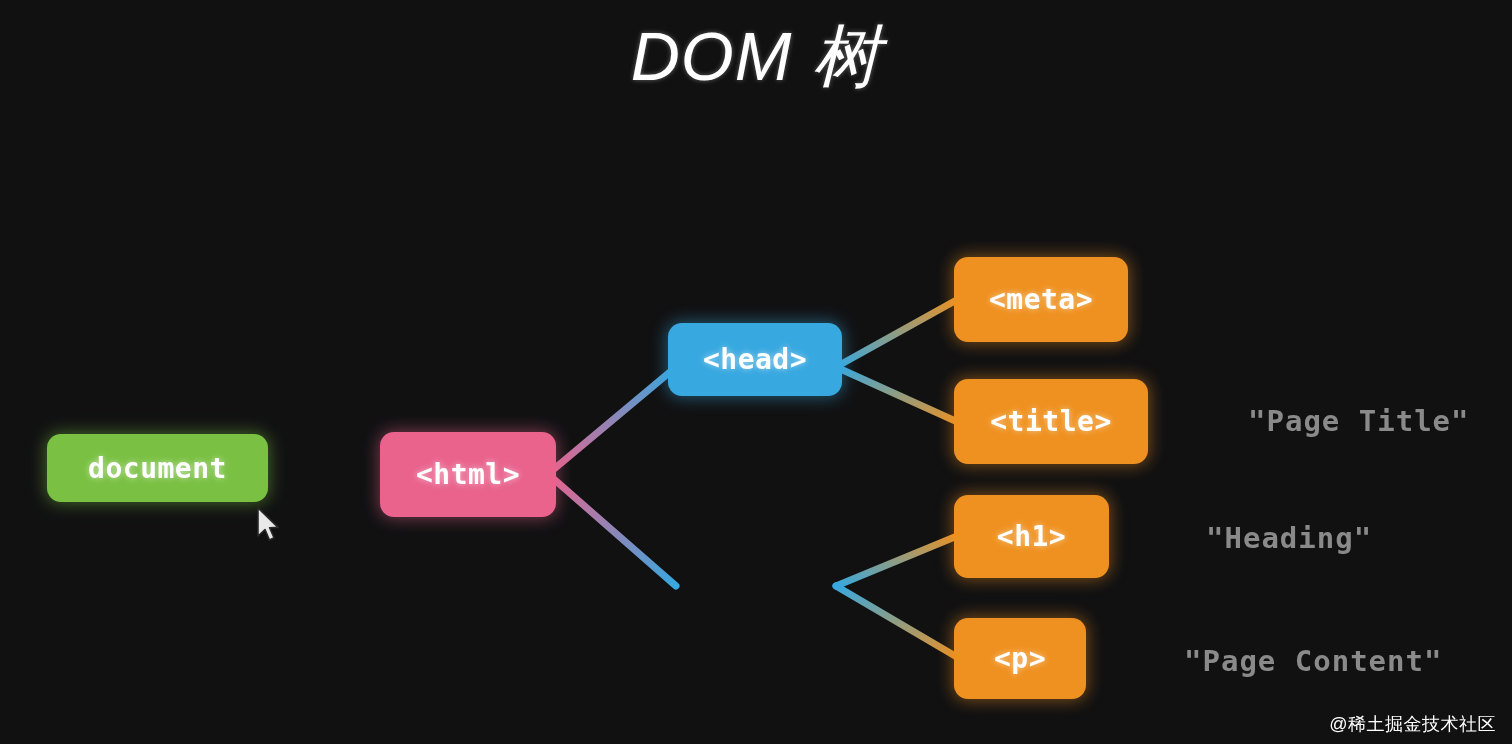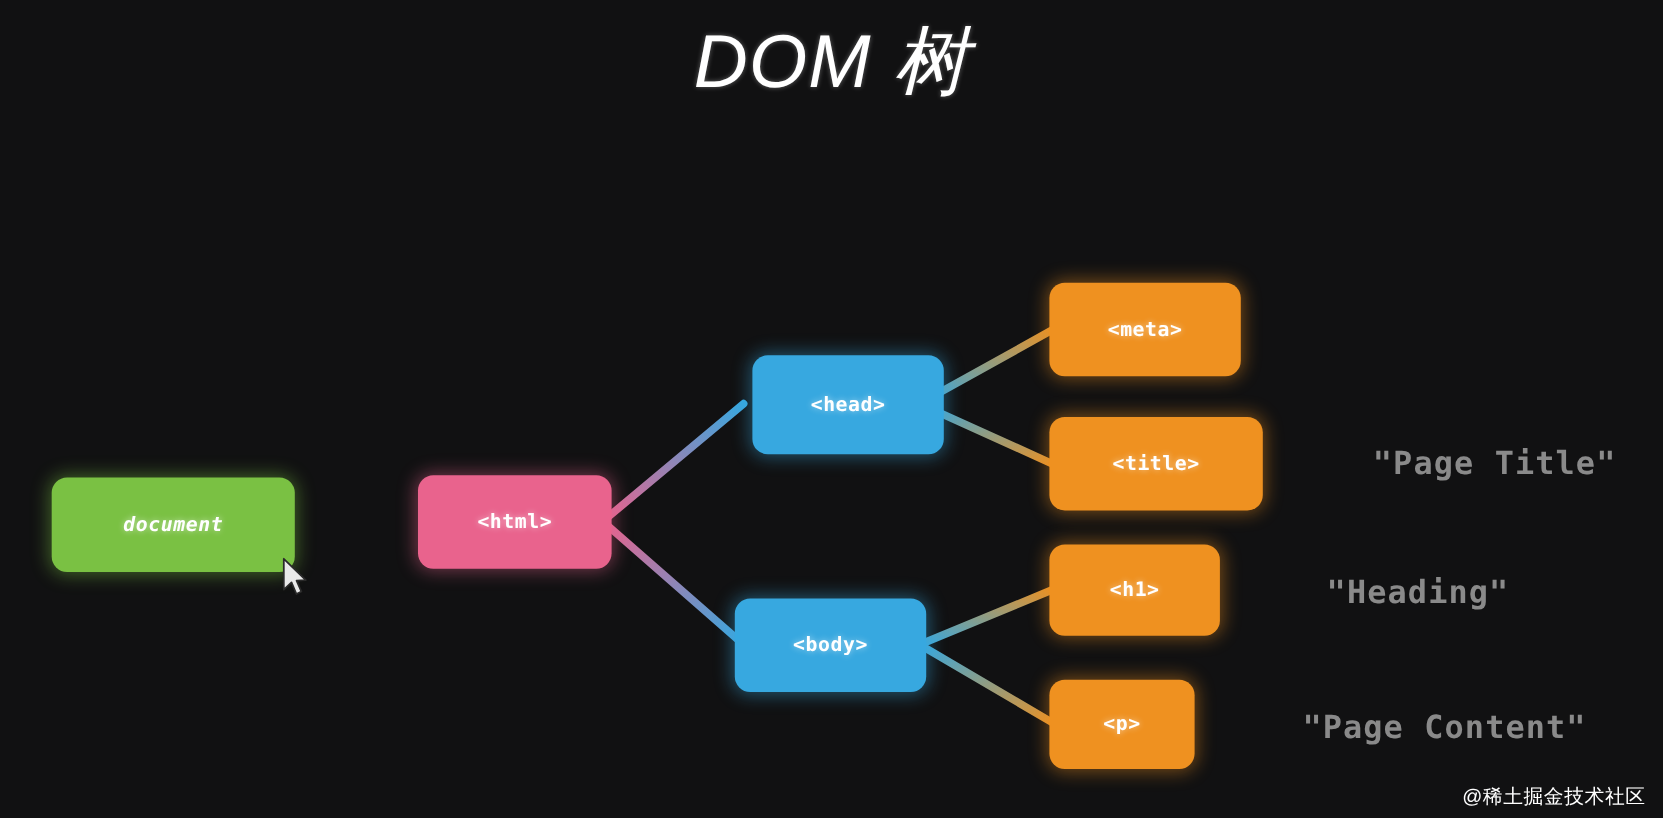--- a/index.html
+++ b/index.html
@@ -52,21 +52,21 @@
   
   .node {
     position: absolute;
     display: flex;
     align-items: center;
     justify-content: center;
     border-radius: 14px;
     color: #ffffff;
     font-family: "DejaVu Sans Mono", "Liberation Mono", monospace;
     font-weight: bold;
-    font-size: 18px;
+    font-size: 28px;
     letter-spacing: 0.5px;
     white-space: nowrap;
     text-shadow: 0 0 6px rgba(255,255,255,0.55);
     box-sizing: border-box;
   }
   .node.green  { background: #7ac143; box-shadow: 0 0 16px 2px rgba(122,193,67,0.45); }
   .node.pink   { background: #e9638d; box-shadow: 0 0 16px 2px rgba(233,99,141,0.45); }
   .node.blue   { background: #37a8e0; box-shadow: 0 0 16px 2px rgba(55,168,224,0.45); }
   .node.orange { background: #ef9120; box-shadow: 0 0 16px 2px rgba(239,145,32,0.45); }
 
@@ -148,35 +148,32 @@
       <line x1="836" y1="367" x2="962" y2="297" stroke="url(#g-blue-orange-up)"></line>
       <line x1="836" y1="367" x2="962" y2="424" stroke="url(#g-blue-orange-down)"></line>
       <line x1="836" y1="586" x2="962" y2="534" stroke="url(#g-blue-orange-up)"></line>
       <line x1="836" y1="586" x2="962" y2="660" stroke="url(#g-blue-orange-down)"></line>
       <line x1="1146" y1="421" x2="1232" y2="421" stroke="url(#g-orange-gray)"></line>
       <line x1="1102" y1="537" x2="1190" y2="537" stroke="url(#g-orange-gray)"></line>
       <line x1="1080" y1="660" x2="1170" y2="660" stroke="url(#g-orange-gray)"></line>
     </g>
   </svg>
 
-  <div class="node green" style="left:47px; top:434px; width:221px; height:86px;font-style:italic;">
+  <div class="node green" style="left:47px; top:434px; width:221px; height:68px;">
     <span>document</span>
   </div>
 
   <div class="node pink" style="left:380px; top:432px; width:176px; height:85px;">
     <span>&lt;html&gt;</span>
   </div>
 
-  <div class="node blue" style="left:684px; top:323px; width:174px; height:90px;text-align:center;">
+  <div class="node blue" style="left:668px; top:323px; width:174px; height:73px;text-align:center;">
     <span>&lt;head&gt;</span>
   </div>
 
-  <div class="node blue" style="left:668px; top:544px; width:174px; height:85px;">
-    <span>&lt;body&gt;</span>
-  </div>
 
   <div class="node orange" style="left:954px; top:257px; width:174px; height:85px;">
     <span>&lt;meta&gt;</span>
   </div>
 
   <div class="node orange" style="left:954px; top:379px; width:194px; height:85px;">
     <span>&lt;title&gt;</span>
   </div>
 
   <div class="node orange" style="left:954px; top:495px; width:155px; height:83px;">

